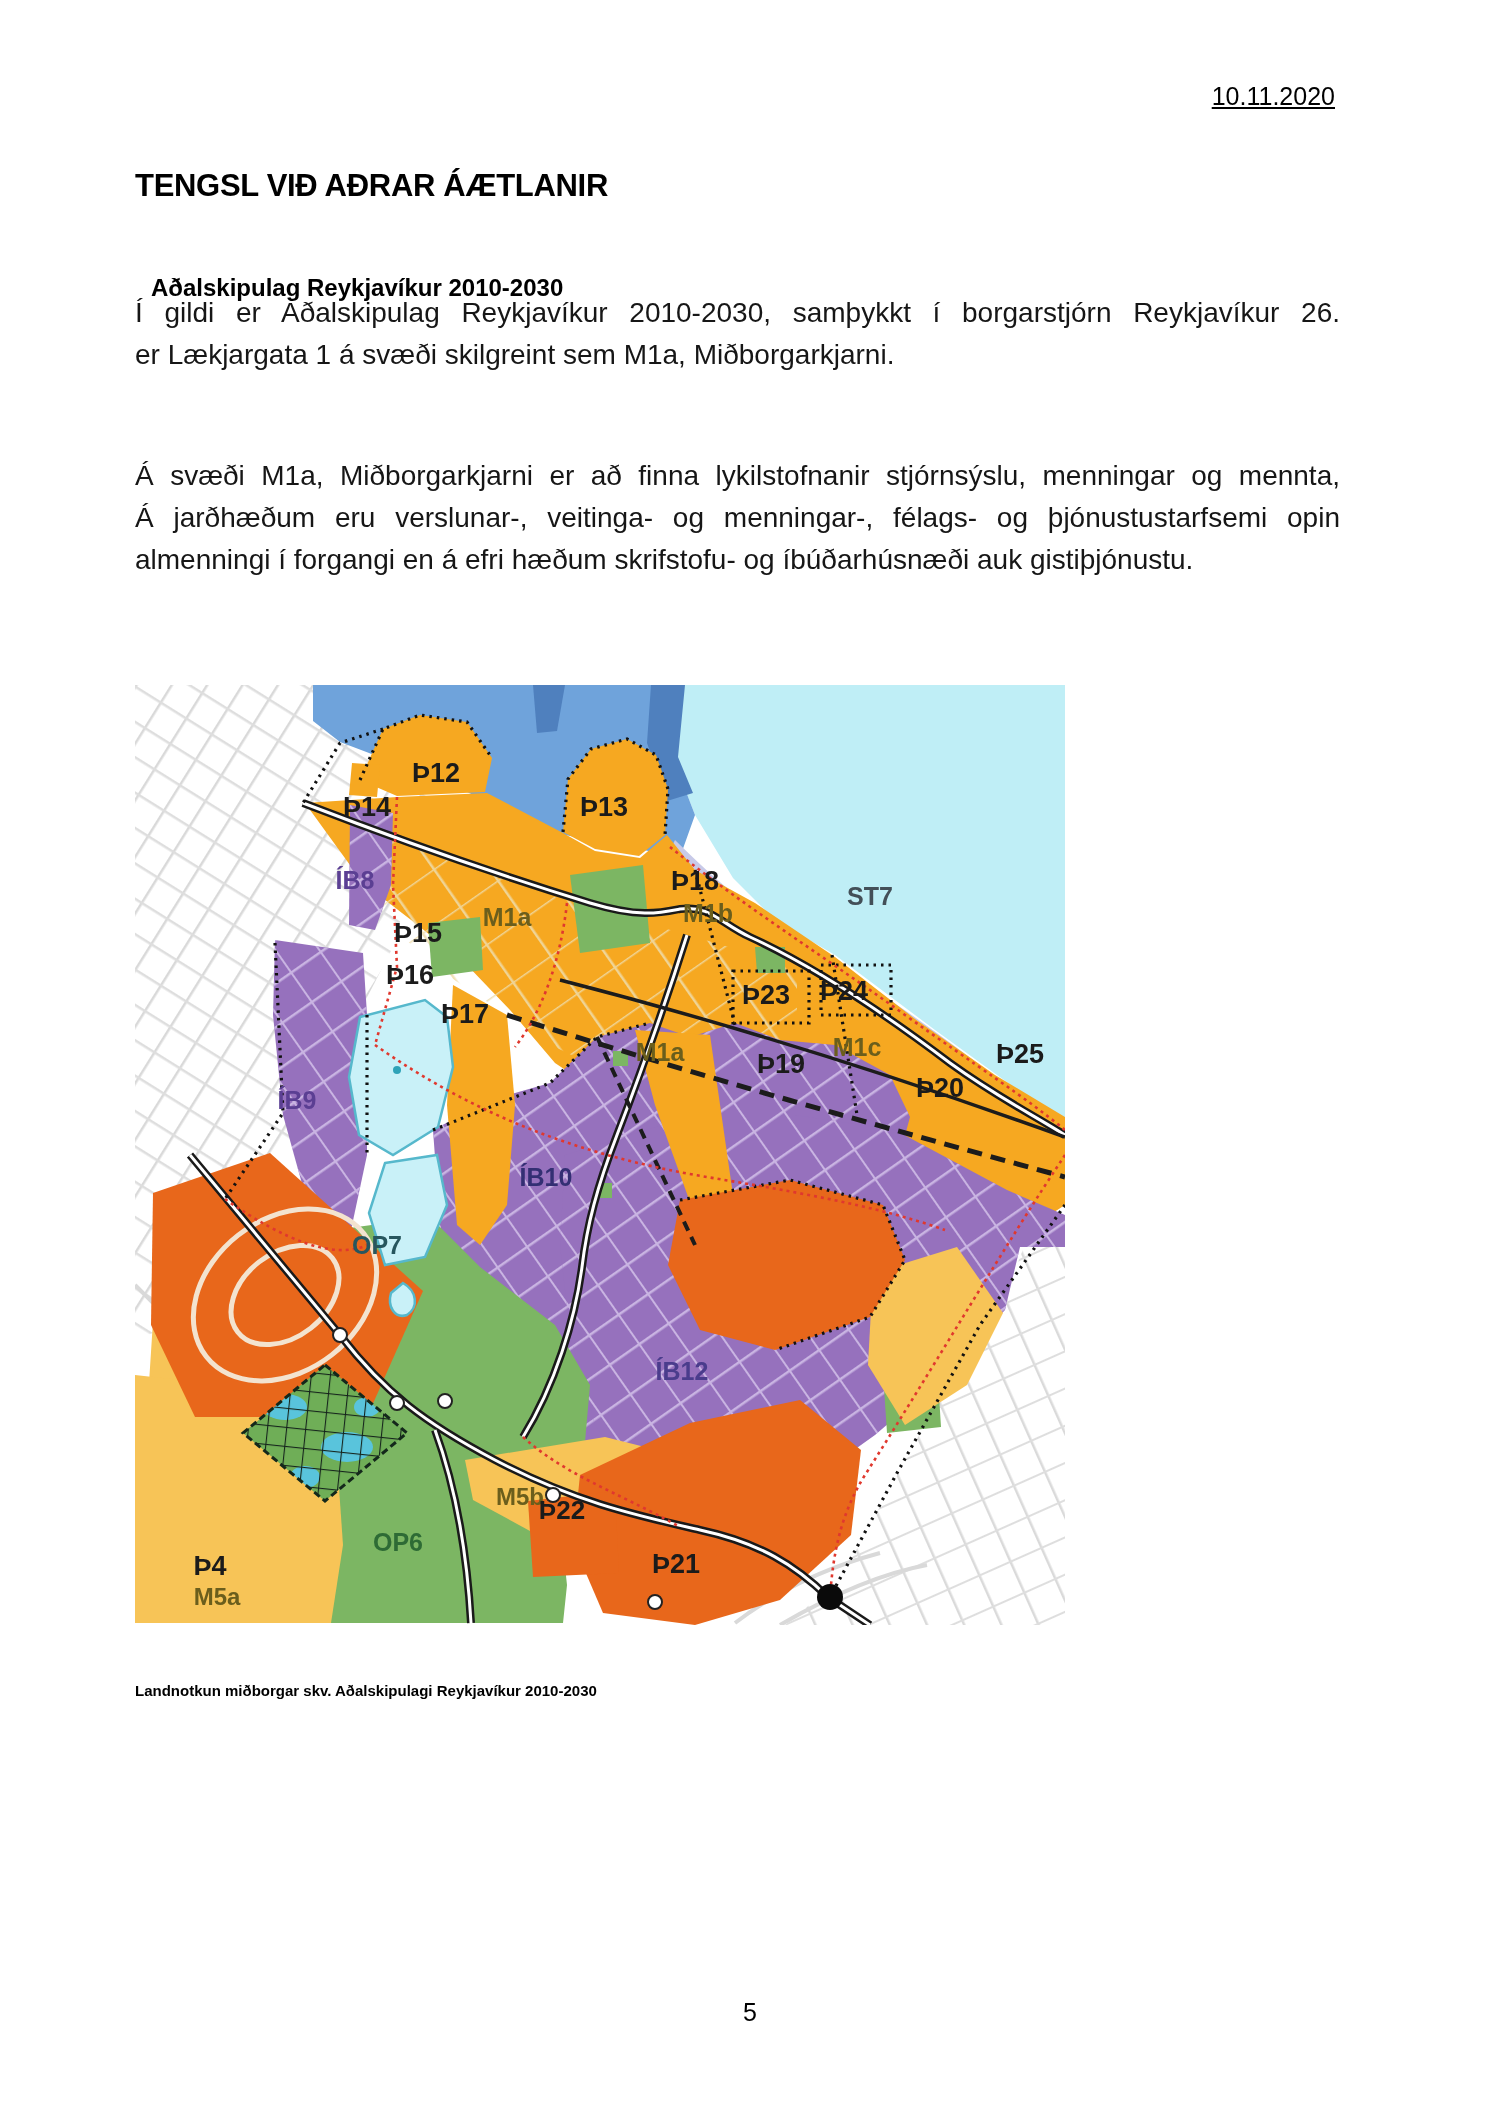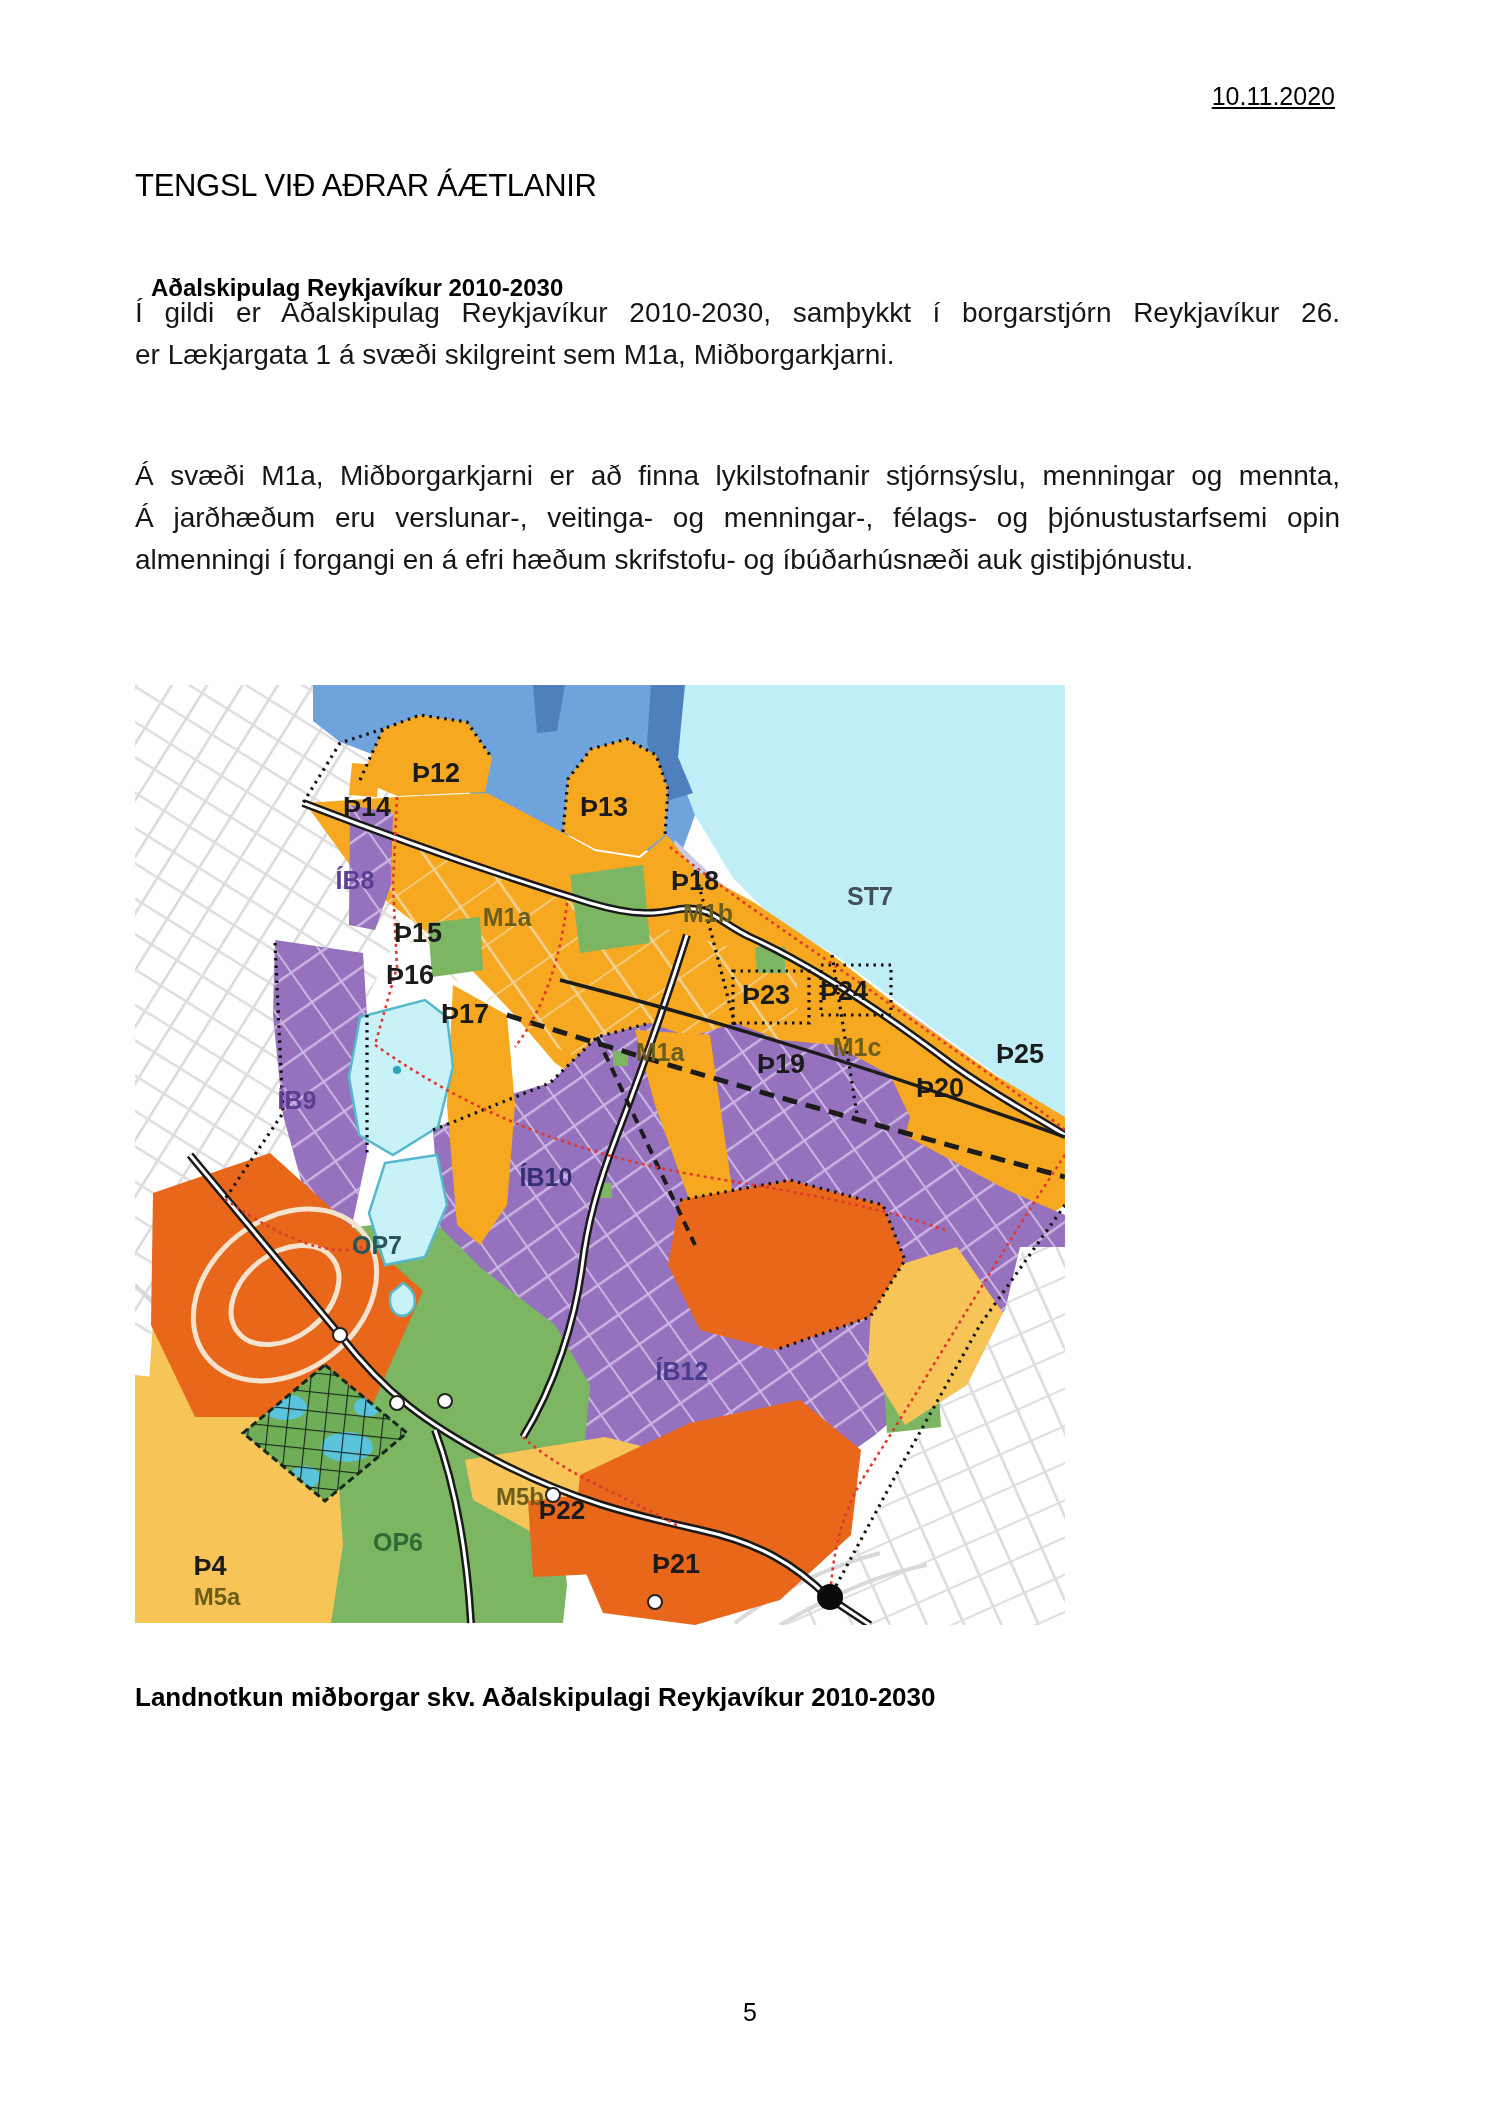--- a/index.html
+++ b/index.html
@@ -1,28 +1,28 @@
 <!DOCTYPE html>
 <html><head>
 <meta charset="utf-8">
 <style>
   html,body{margin:0;padding:0;background:#888;}
   .page{position:relative;width:1500px;height:2122px;background:#ffffff;margin:0 auto;
         font-family:"Liberation Sans", sans-serif;color:#1a1a1a;overflow:hidden;}
   .date{position:absolute;top:82px;right:165px;font-size:25px;color:#000;text-decoration:underline;}
-  .heading{position:absolute;top:168px;left:135px;width:1205px;font-size:31px;font-weight:400;
+  .heading{position:absolute;top:168px;left:135px;width:1205px;font-size:31px;font-weight:700;
            letter-spacing:-0.3px;color:#000;}
   .subheading{position:absolute;top:258px;left:135px;width:1205px;font-size:24px;font-weight:700;color:#000;}
   .para{position:absolute;left:135px;width:1205px;font-size:28px;line-height:42px;color:#161616;}
   .para1{top:292px;}
   .para2{top:455px;}
   .jline{text-align:justify;text-align-last:justify;}
   .jlast{text-align-last:left;}
   .mapwrap{position:absolute;left:135px;top:685px;width:930px;height:940px;}
-  .caption{position:absolute;top:1682px;left:135px;width:1205px;font-size:26px;font-weight:700;color:#000;}
+  .caption{position:absolute;top:1682px;left:135px;width:1205px;font-size:15px;font-weight:700;color:#000;}
   .pagenum{position:absolute;top:1998px;left:0;width:100%;text-align:center;font-size:25px;color:#000;}
   svg text{font-family:"Liberation Sans", sans-serif;font-weight:700;text-anchor:middle;}
 </style>
 </head>
 <body>
 
 <div class="page">
 
   <div class="date">10.11.2020</div>
   <h1 class="heading" style="margin:0">TENGSL VIÐ AÐRAR ÁÆTLANIR</h1>

